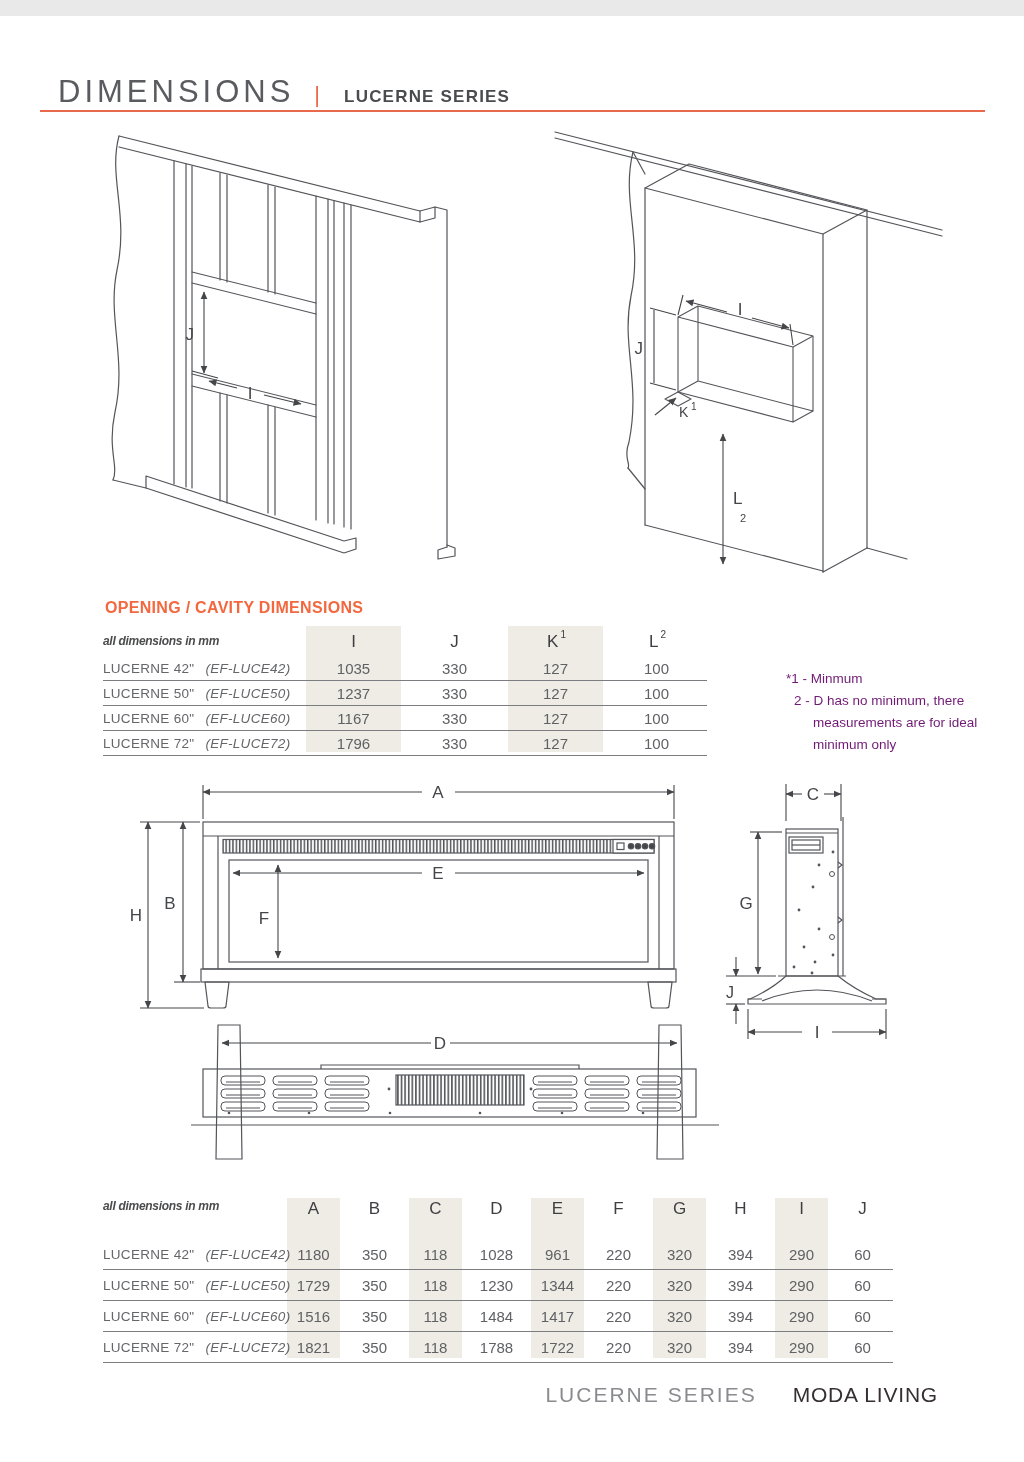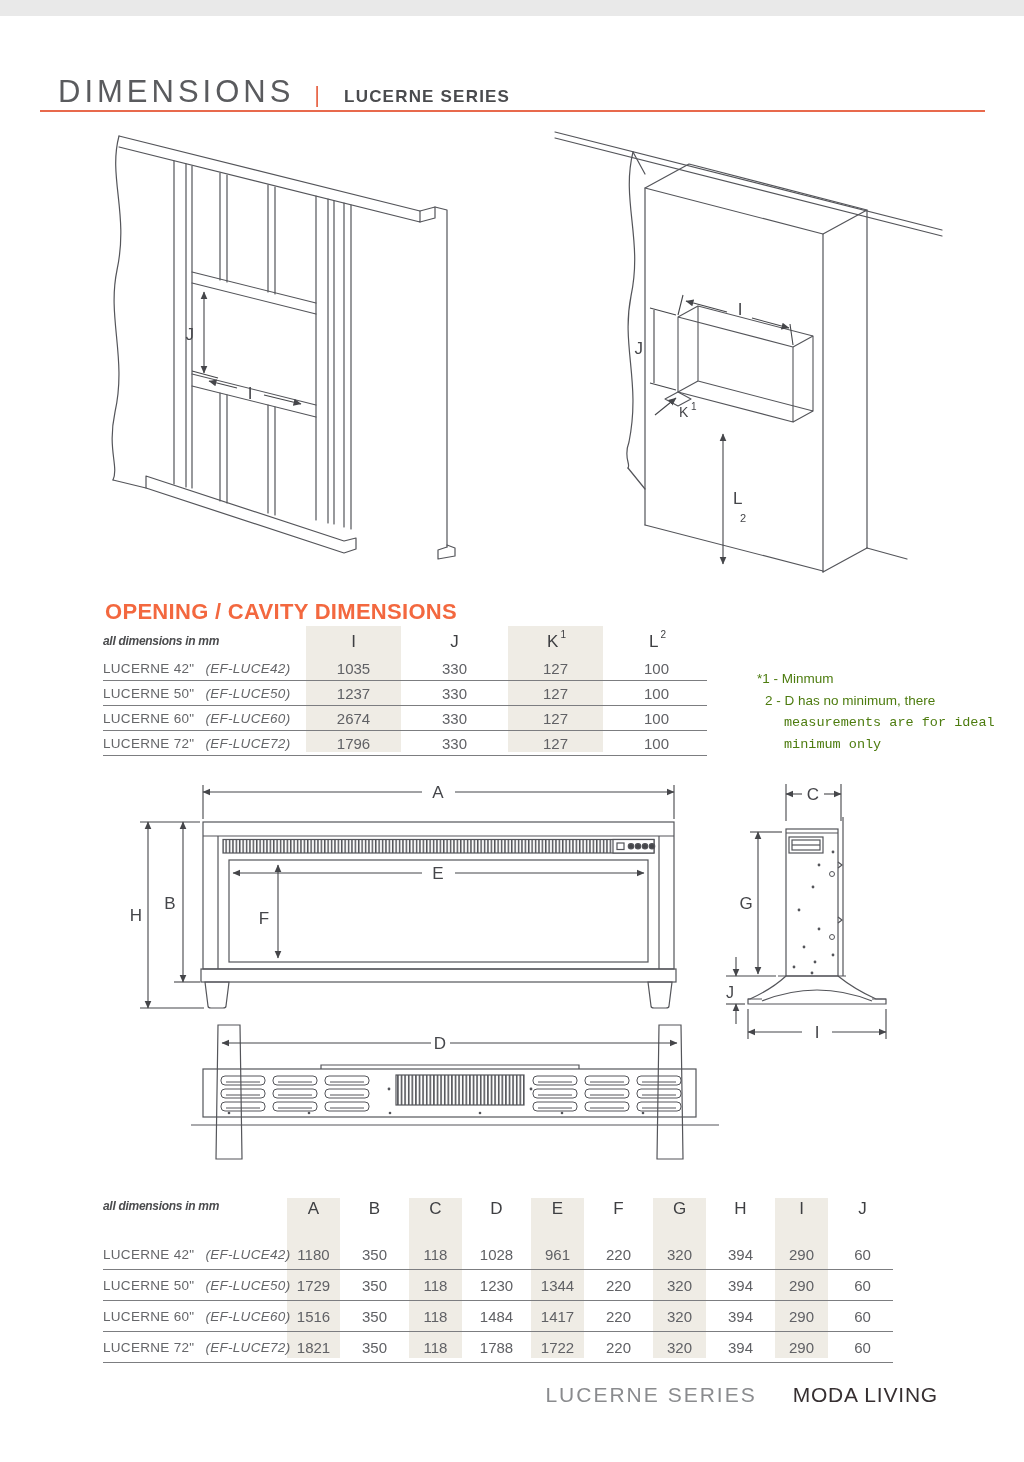--- a/index.html
+++ b/index.html
@@ -15,21 +15,21 @@
   .hdr-series{font-size:17px; font-weight:700; letter-spacing:1.2px; color:#4A4B4E;}
   .rule{position:absolute; left:40px; top:94px; width:945px; height:2px; background:#E8694C;}
 
   
   .drw{position:absolute;}
   svg text{font-family:"Liberation Sans", sans-serif; fill:#45464A;}
 
   
   .sec-heading{
     position:absolute; left:105px; top:583px;
-    font-size:22px; font-weight:700; letter-spacing:.3px; color:#F3683F;
+    font-size:16px; font-weight:700; letter-spacing:.3px; color:#F3683F;
   }
 
   
   .tbl{position:absolute; font-size:15px;}
   .band{position:absolute; top:0; bottom:0; background:#EFECE5; z-index:0;}
   .trow{position:relative; z-index:1; display:grid; align-items:center;}
   .t1 .trow{grid-template-columns:200px 101px 101px 101px 101px;}
   .t2 .trow{grid-template-columns:180px repeat(10, 61px);}
   .hrow{font-size:17px; color:#3E3F42;}
   .t1 .hrow{height:30px;}
@@ -37,23 +37,23 @@
   .drow{border-bottom:1.6px solid #7C7D80; color:#606165;}
   .t1 .drow{height:24px;}
   .t2 .drow{height:30px;}
   .c{text-align:center;}
   .lab{font-size:13.5px; color:#656669; letter-spacing:.3px; white-space:nowrap;}
   .lab .code{margin-left:11px;font-style:italic;}
   .units{font-style:italic; font-weight:700; font-size:12px; letter-spacing:-.3px; color:#4B4C4E;}
   sup.hd{font-size:10px; position:relative; top:-2px; left:2px;}
 
   
-  .notes{position:absolute; left:757px; top:652px; font-size:13.5px; color:#4d7c0f; line-height:22px;}
+  .notes{position:absolute; left:786px; top:652px; font-size:13.5px; color:#701a75; line-height:22px;}
   .notes .n2{margin-left:8px;}
-  .notes .ind{margin-left:27px;font-family:Liberation Mono, monospace;}
+  .notes .ind{margin-left:27px;}
 
   
   .footer{position:absolute; top:1367px; right:86px; display:flex; gap:36px; align-items:baseline;}
   .ft-series{font-size:21px; letter-spacing:2px; color:#8A8B8E;}
   .ft-brand{font-size:21px; font-weight:400; letter-spacing:.8px; color:#362F31;}
 </style>
 </head>
 <body>
 
 <div class="page">
@@ -158,21 +158,21 @@
     </div>
     <div class="trow drow">
       <div class="lab"><span>LUCERNE 50"</span><span class="code">(EF-LUCE50)</span></div>
       <div class="c">1237</div>
       <div class="c">330</div>
       <div class="c">127</div>
       <div class="c">100</div>
     </div>
     <div class="trow drow">
       <div class="lab"><span>LUCERNE 60"</span><span class="code">(EF-LUCE60)</span></div>
-      <div class="c">2674</div>
+      <div class="c">1167</div>
       <div class="c">330</div>
       <div class="c">127</div>
       <div class="c">100</div>
     </div>
     <div class="trow drow">
       <div class="lab"><span>LUCERNE 72"</span><span class="code">(EF-LUCE72)</span></div>
       <div class="c">1796</div>
       <div class="c">330</div>
       <div class="c">127</div>
       <div class="c">100</div>

